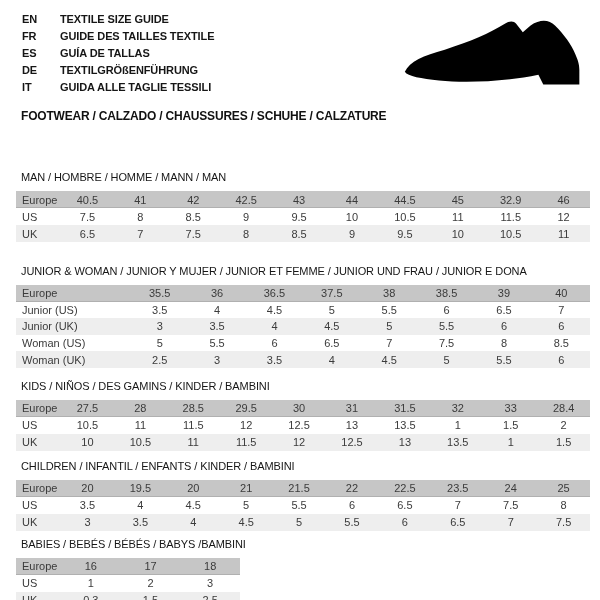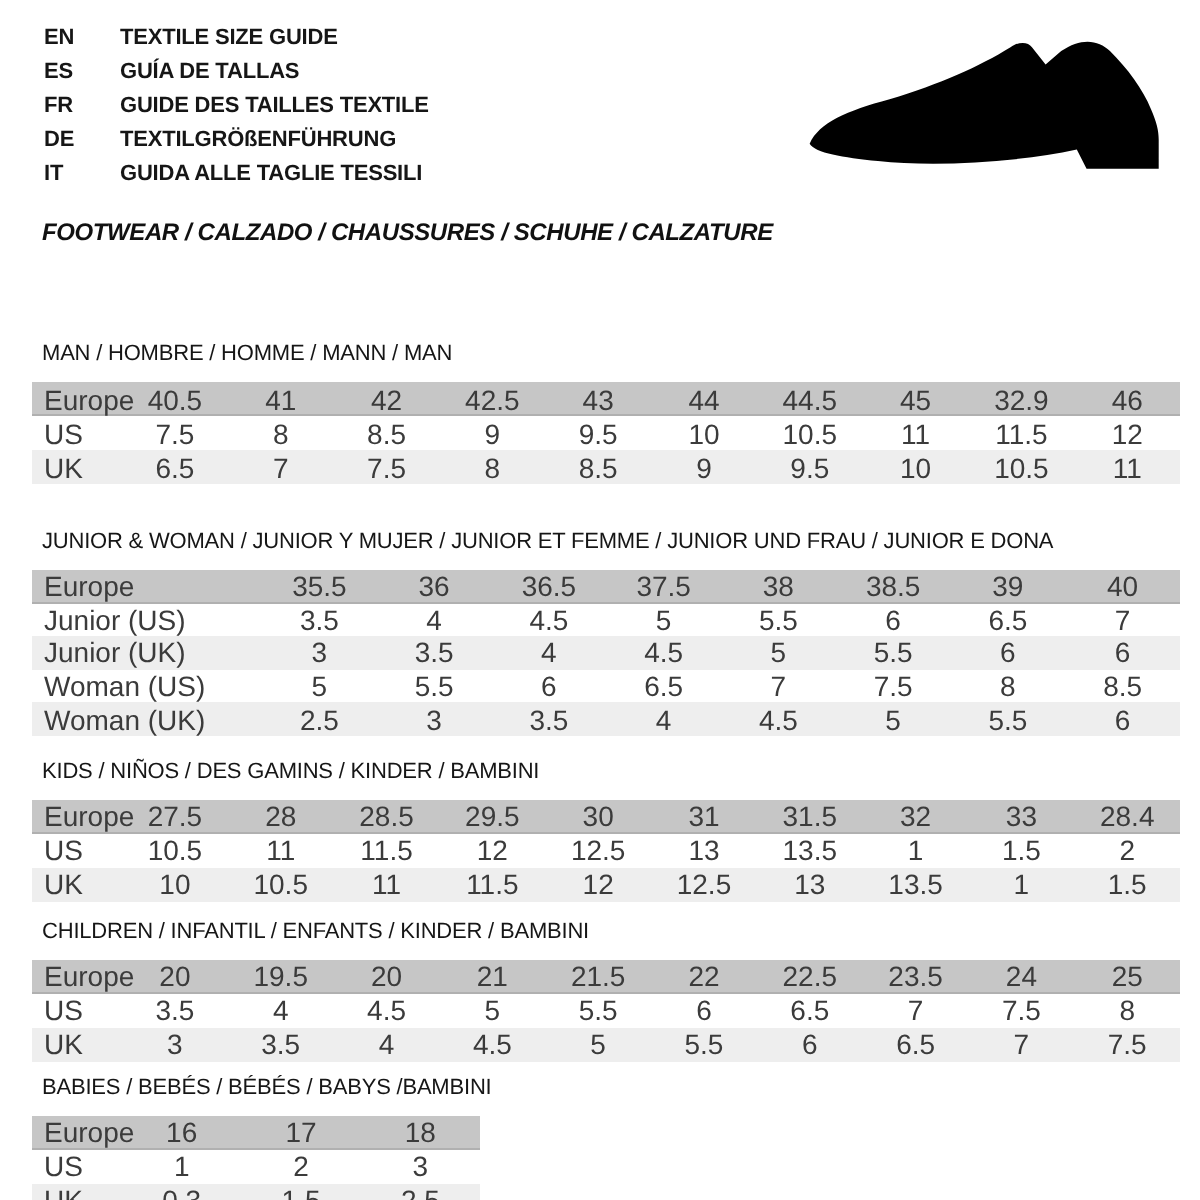--- a/index.html
+++ b/index.html
@@ -37,21 +37,20 @@
   .lang .code { width: 38px; }
 
   .category {
     position: absolute;
     top: 109px;
     left: 21px;
     font-size: 12px;
     font-weight: bold;
     letter-spacing: -0.2px;
     color: #111111;
-    font-style: italic;
   }
 
   
   .shoe {
     position: absolute;
     left: 398px;
     top: 13px;
     width: 195px;
     height: 82px;
   }
@@ -76,21 +75,21 @@
     font-weight: normal;
     letter-spacing: -0.1px;
     line-height: 14px;
     color: #161616;
   }
   .table { width: 574px; }
   .row {
     display: flex;
     height: 17px;
     align-items: center;
-    font-size: 14px;
+    font-size: 11px;
     color: var(--cell-text, #3b3b3b);
     background: var(--row-bg, #ffffff);
   }
   .row.hdr {
     background: var(--hdr-bg, #c6c6c6);
     box-shadow: inset 0 -1px 0 #b0b0b0;
   }
   .row.alt { background: var(--alt-bg, #eeeeee); }
   .row .rl {
     width: 45px;
@@ -108,26 +107,26 @@
 <body>
 
 <div class="page">
 
   <ul class="langs">
     <li class="lang">
       <span class="code">EN</span>
       <span class="lbl">TEXTILE SIZE GUIDE</span>
     </li>
     <li class="lang">
+      <span class="code">FR</span>
+      <span class="lbl">GUIDE DES TAILLES TEXTILE</span>
+    </li>
+    <li class="lang">
       <span class="code">ES</span>
       <span class="lbl">GUÍA DE TALLAS</span>
-    </li>
-    <li class="lang">
-      <span class="code">FR</span>
-      <span class="lbl">GUIDE DES TAILLES TEXTILE</span>
     </li>
     <li class="lang">
       <span class="code">DE</span>
       <span class="lbl">TEXTILGRÖßENFÜHRUNG</span>
     </li>
     <li class="lang">
       <span class="code">IT</span>
       <span class="lbl">GUIDA ALLE TAGLIE TESSILI</span>
     </li>
   </ul>

